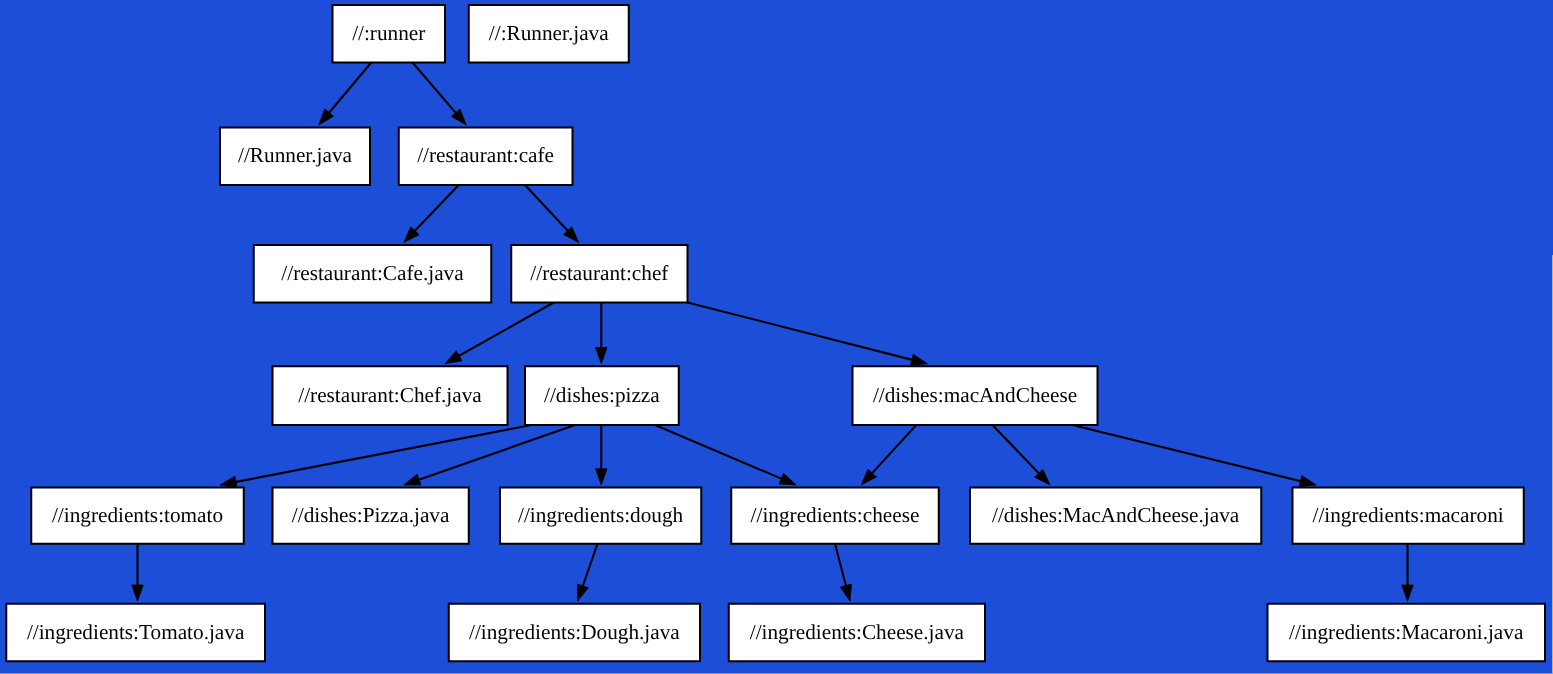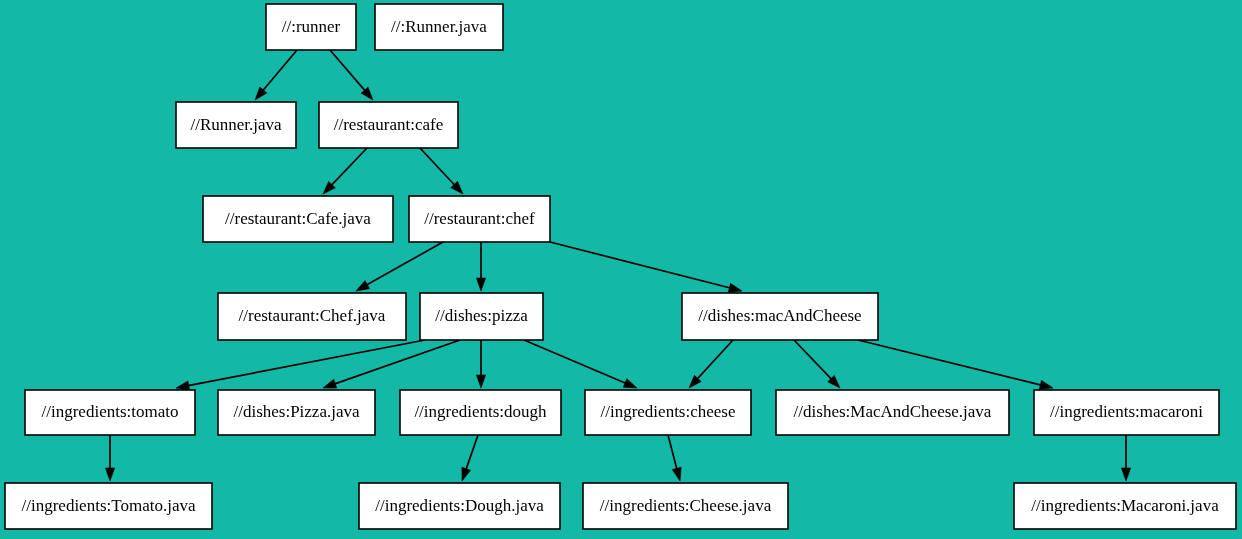--- a/index.html
+++ b/index.html
@@ -5,21 +5,21 @@
 <style>
   html, body {
     margin: 0;
     padding: 0;
     background: #ffffff;
   }
   #graph-root {
     position: relative;
     width: 1242px;
     height: 539px;
-    background: #14b8a6;
+    background: #1d4ed8;
     font-family: "Liberation Serif", "DejaVu Serif", serif;
     overflow: hidden;
   }
   svg.graph-canvas {
     display: block;
     width: 1242px;
     height: 539px;
   }
   .node-box {
     fill: #ffffff;

